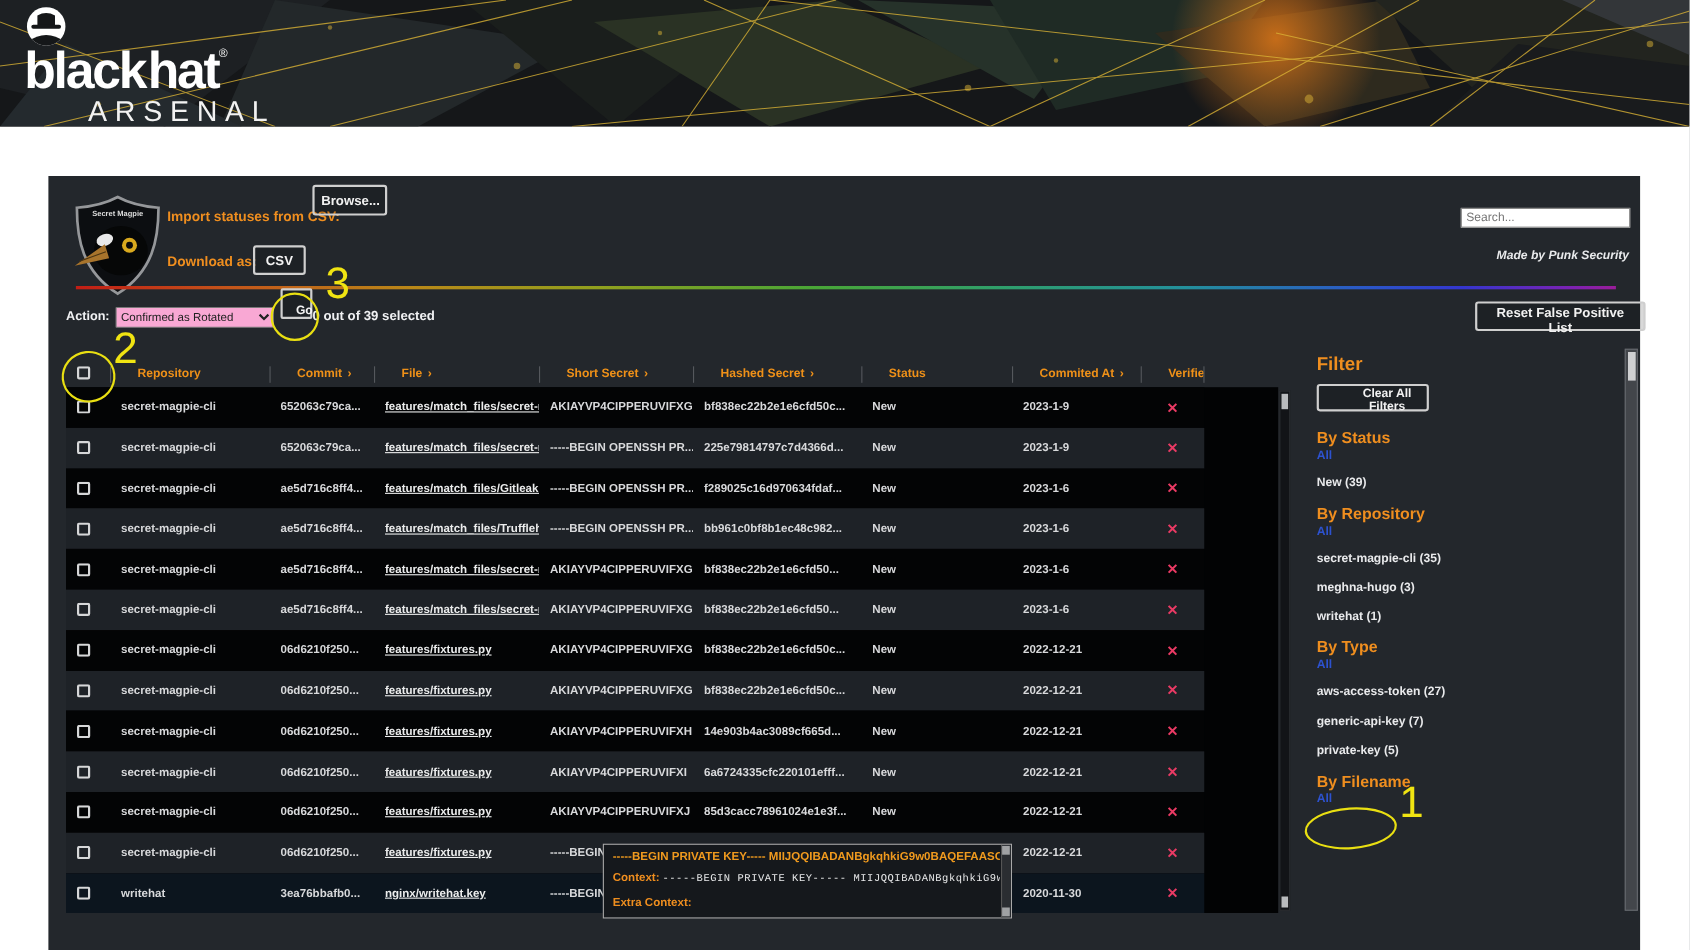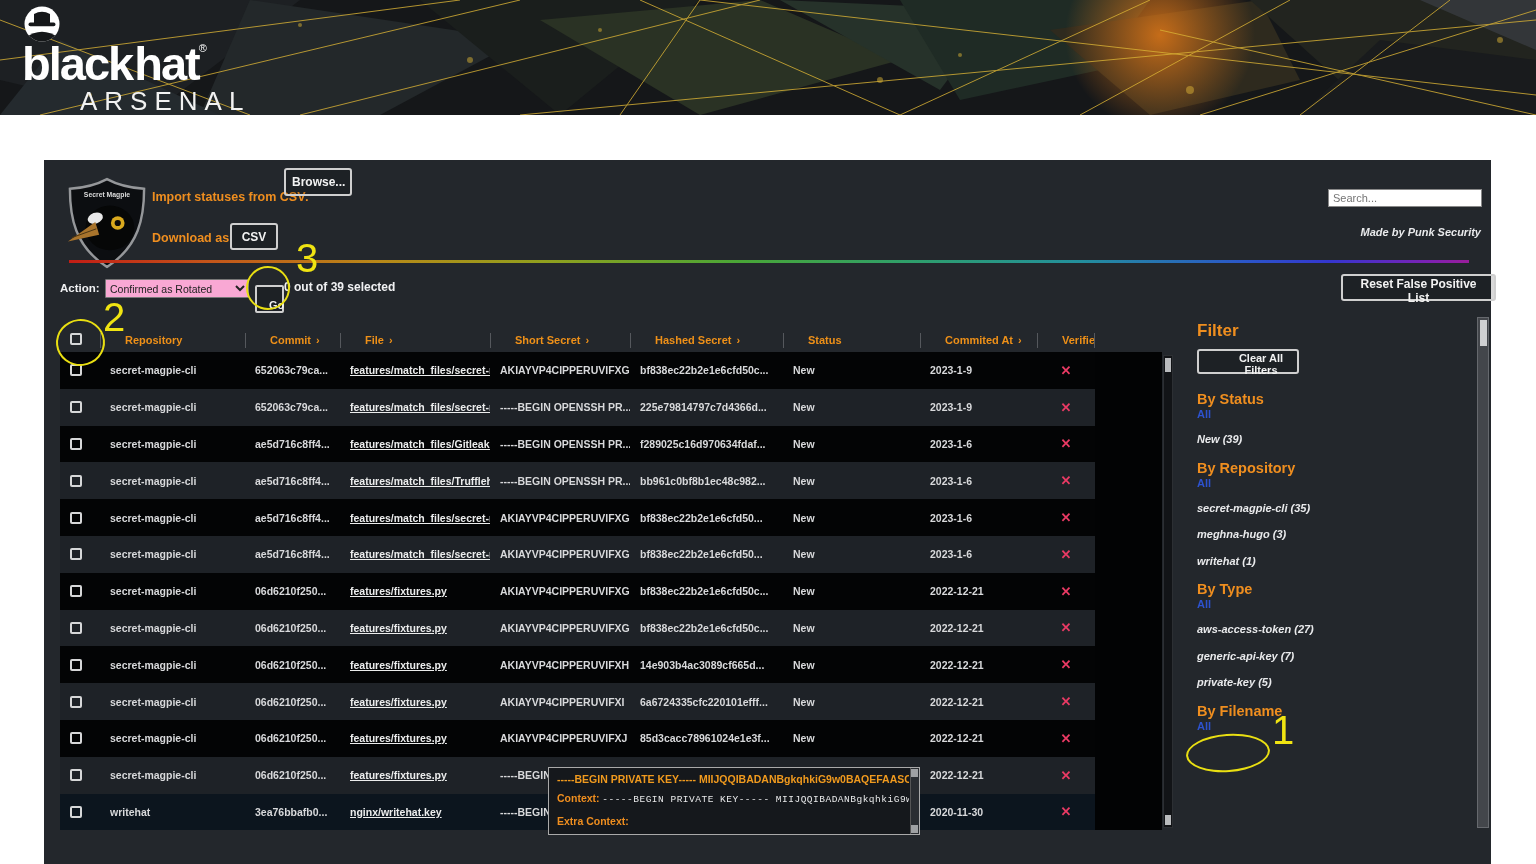--- a/index.html
+++ b/index.html
@@ -30,21 +30,21 @@
        background:#fff;font-size:11px;padding:1px 4px;font-family:"Liberation Sans",sans-serif;}
   #credit{position:absolute;right:10px;top:66px;width:440px;text-align:right;color:#e9eaec;
        font-style:italic;font-size:11px;font-weight:600;}
   #rainbow{position:absolute;left:25px;top:100px;width:1400px;height:3px;
        background:linear-gradient(90deg,#c21d15 0%,#c4551a 10%,#b98818 22%,#90a01e 34%,#49a637 48%,
        #2f9f6b 60%,#23909c 72%,#2b56c9 84%,#3436cf 90%,#7b22b4 97%,#9a1d9a 100%);}
   
   #action-label{position:absolute;left:16px;top:122px;font-size:11.5px;font-weight:700;color:#f0f1f3;}
   #action-select{position:absolute;left:61px;top:119px;width:144px;height:19px;font-size:10.5px;
        font-family:"Liberation Sans",sans-serif;background:#f9a8d4;color:#222;border:1px solid #777;border-radius:1px;}
-  #go-btn{position:absolute;left:211px;top:125px;width:29px;height:22px;font-size:11px;border-width:2px;border-radius:2px;padding:12px;}
+  #go-btn{position:absolute;left:211px;top:102px;width:29px;height:22px;font-size:11px;border-width:2px;border-radius:2px;padding:12px;}
   #selection-text{position:absolute;left:240px;top:120px;font-size:12px;font-weight:700;color:#f0f1f3;}
   #reset-btn{position:absolute;left:1297px;top:114px;width:155px;height:27px;font-size:12px;}
   
   #table-black{position:absolute;left:16px;top:192px;width:1102px;height:478px;background:#020304;}
   #table-header-row{position:absolute;left:16px;top:168px;width:1035px;height:24px;display:grid;
        grid-template-columns:40px 145px 95px 150px 140px 153px 137px 117px 58px;align-items:center;}
   .hcell{color:#ee9018;font-size:11px;font-weight:700;padding-left:24px;height:15px;line-height:15px;
        border-left:1px solid #55585d;white-space:nowrap;overflow:hidden;}
   .hcell:first-child,.hcell:nth-child(2){border-left:none;}
   .hcell:nth-child(2){border-left:1px solid #55585d;}
@@ -75,21 +75,21 @@
   #tooltip .tt-ctx-value{color:#e8e9ea;font-family:"Liberation Mono",monospace;letter-spacing:.5px;}
   #tooltip .tt-line3{position:absolute;left:8px;top:47px;color:#ef8e1f;font-weight:700;font-size:10.5px;}
   #tt-scroll{position:absolute;right:0;top:0;width:9px;height:100%;background:#2a2d31;border-left:1px solid #555;}
   .tt-arrow{position:absolute;right:1px;width:7px;height:8px;background:#9fa1a3;}
   
   #filter-panel{position:absolute;left:1141px;top:155px;width:305px;height:515px;overflow:hidden;}
   #filter-title{margin:6px 0 8px 12px;color:#ef8e1f;font-size:17px;font-weight:700;}
   #clear-filters-btn{margin-left:12px;width:102px;height:25px;font-size:11px;border-width:2px;padding-left:32px;}
   .fsec-title{margin:13px 0 1px 12px;color:#ef8e1f;font-size:14.5px;font-weight:700;}
   .fall{margin:0 0 13px 12px;color:#2d52cf;font-size:11px;font-weight:700;cursor:pointer;}
-  .fitem{margin:0 0 14.5px 12px;color:#e9eaec;font-size:11px;font-weight:700;cursor:pointer;font-style:italic;}
+  .fitem{margin:0 0 14.5px 12px;color:#e9eaec;font-size:11px;font-weight:700;cursor:pointer;}
   #filter-scrollbar{position:absolute;left:1433px;top:157px;width:12px;height:511px;background:#43464b;border:1px solid #66696e;}
   #filter-scroll-thumb{position:absolute;left:1.5px;top:2px;width:7px;height:26px;background:#cfd0d2;}
   
   .ann-circle{position:absolute;border:2.6px solid #e9df12;border-radius:50%;background:transparent;z-index:9;}
   .ann-num{position:absolute;color:#f0e412;font-size:40px;font-weight:400;z-index:9;
        font-family:"Liberation Sans",sans-serif;}
   #ann-circle-2{left:56px;top:319px;width:49px;height:47px;transform:rotate(-6deg);}
   #ann-num-2{left:103px;top:295px;}
   #ann-circle-3{left:246px;top:266px;width:44px;height:44px;}
   #ann-num-3{left:296px;top:236px;}

